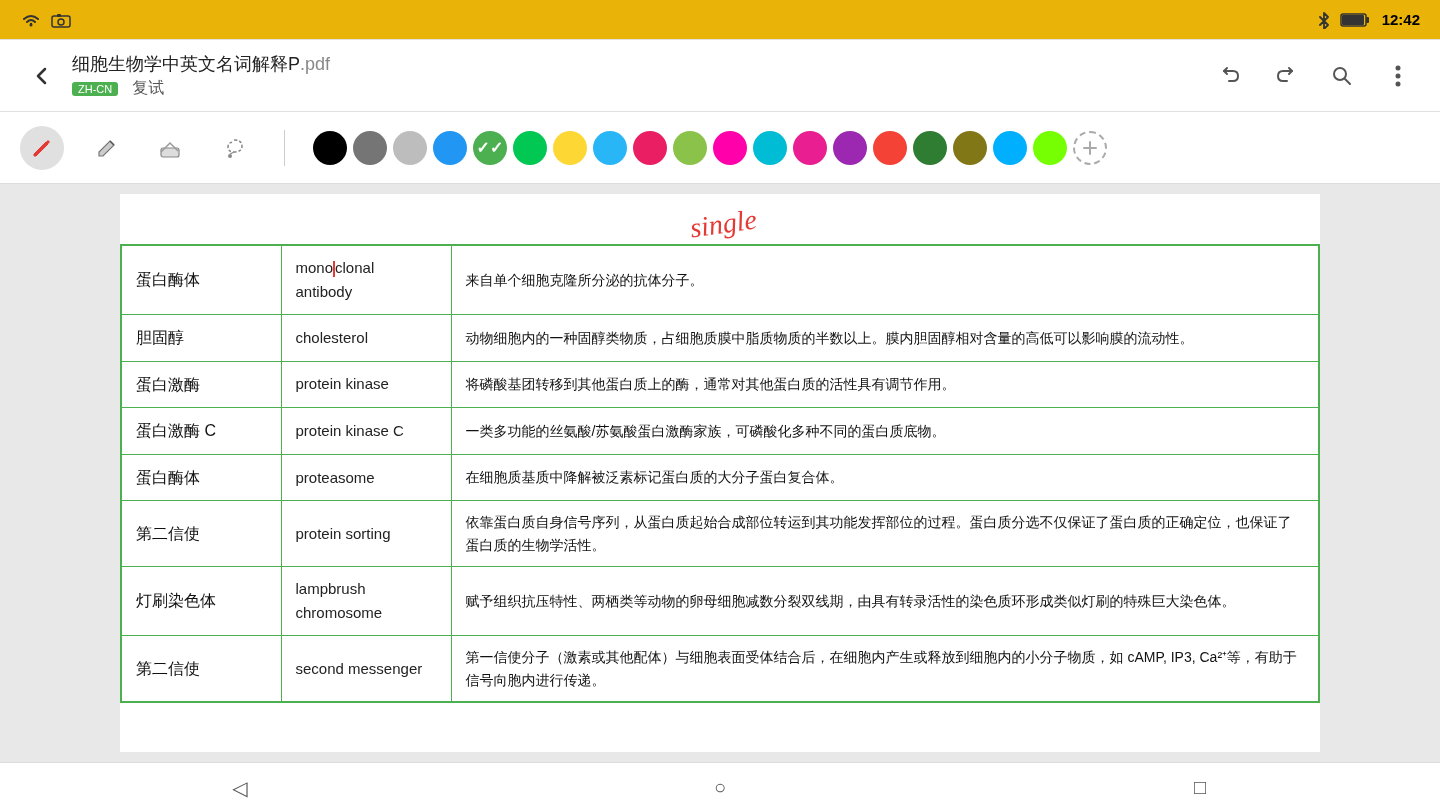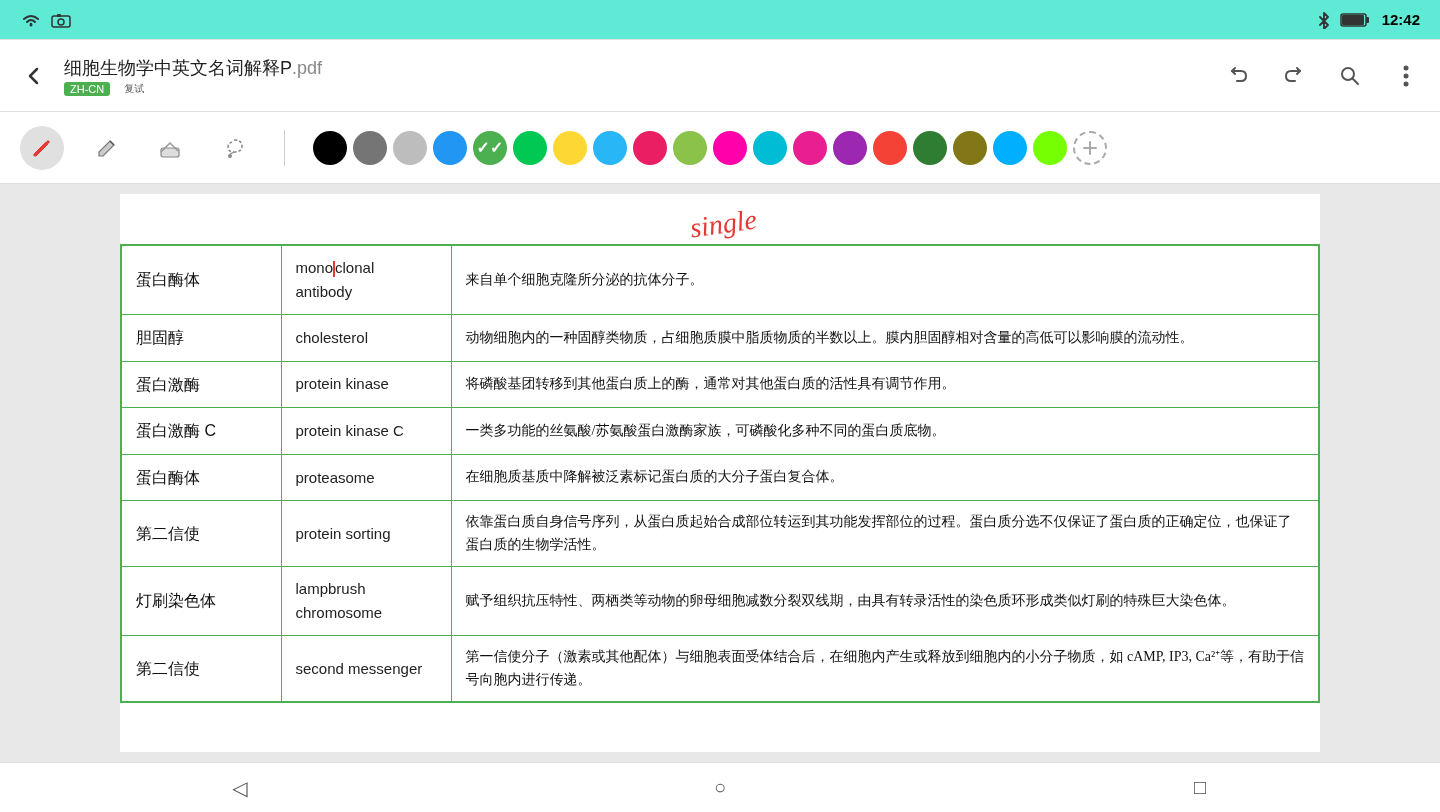--- a/index.html
+++ b/index.html
@@ -8,21 +8,21 @@
       height: 812px;
       background: #f0f0f0;
       font-family: 'Arial', sans-serif;
       overflow: hidden;
       position: relative;
     }
 
     
     .status-bar {
       height: 40px;
-      background: #5eead4;
+      background: #eab308;
       display: flex;
       align-items: center;
       justify-content: space-between;
       padding: 0 20px;
       border-bottom: 1px solid #e0e0e0;
     }
     .status-left {
       display: flex;
       align-items: center;
       gap: 8px;
@@ -34,21 +34,21 @@
       font-size: 14px;
       font-weight: bold;
     }
 
     
     .top-bar {
       height: 72px;
       background: #fff;
       display: flex;
       align-items: center;
-      padding: 0 16px;
+      padding: 0 24px;
       gap: 12px;
       border-bottom: 1px solid #e0e0e0;
     }
     .top-bar-title {
       flex: 1;
       display: flex;
       flex-direction: column;
     }
     .top-bar-title .filename {
       font-size: 18px;
@@ -66,21 +66,21 @@
       margin-top: 2px;
     }
     .badge {
       background: #4CAF50;
       color: #fff;
       font-size: 11px;
       padding: 1px 6px;
       border-radius: 3px;
     }
     .badge-label {
-      font-size: 10px;
+      font-size: 16px;
       color: #555;
     }
     .top-bar-actions {
       display: flex;
       align-items: center;
       gap: 20px;
     }
     .icon-btn {
       width: 36px;
       height: 36px;
@@ -193,21 +193,20 @@
       font-weight: 500;
     }
     td:nth-child(2) {
       width: 170px;
       color: #222;
       font-size: 15px;
     }
     td:nth-child(3) {
       color: #111;
       font-size: 14px;
-      font-family: Liberation Serif, serif;
     }
 
     
     .bottom-nav {
       height: 50px;
       background: #fff;
       display: flex;
       align-items: center;
       justify-content: space-around;
       border-top: 1px solid #ddd;

